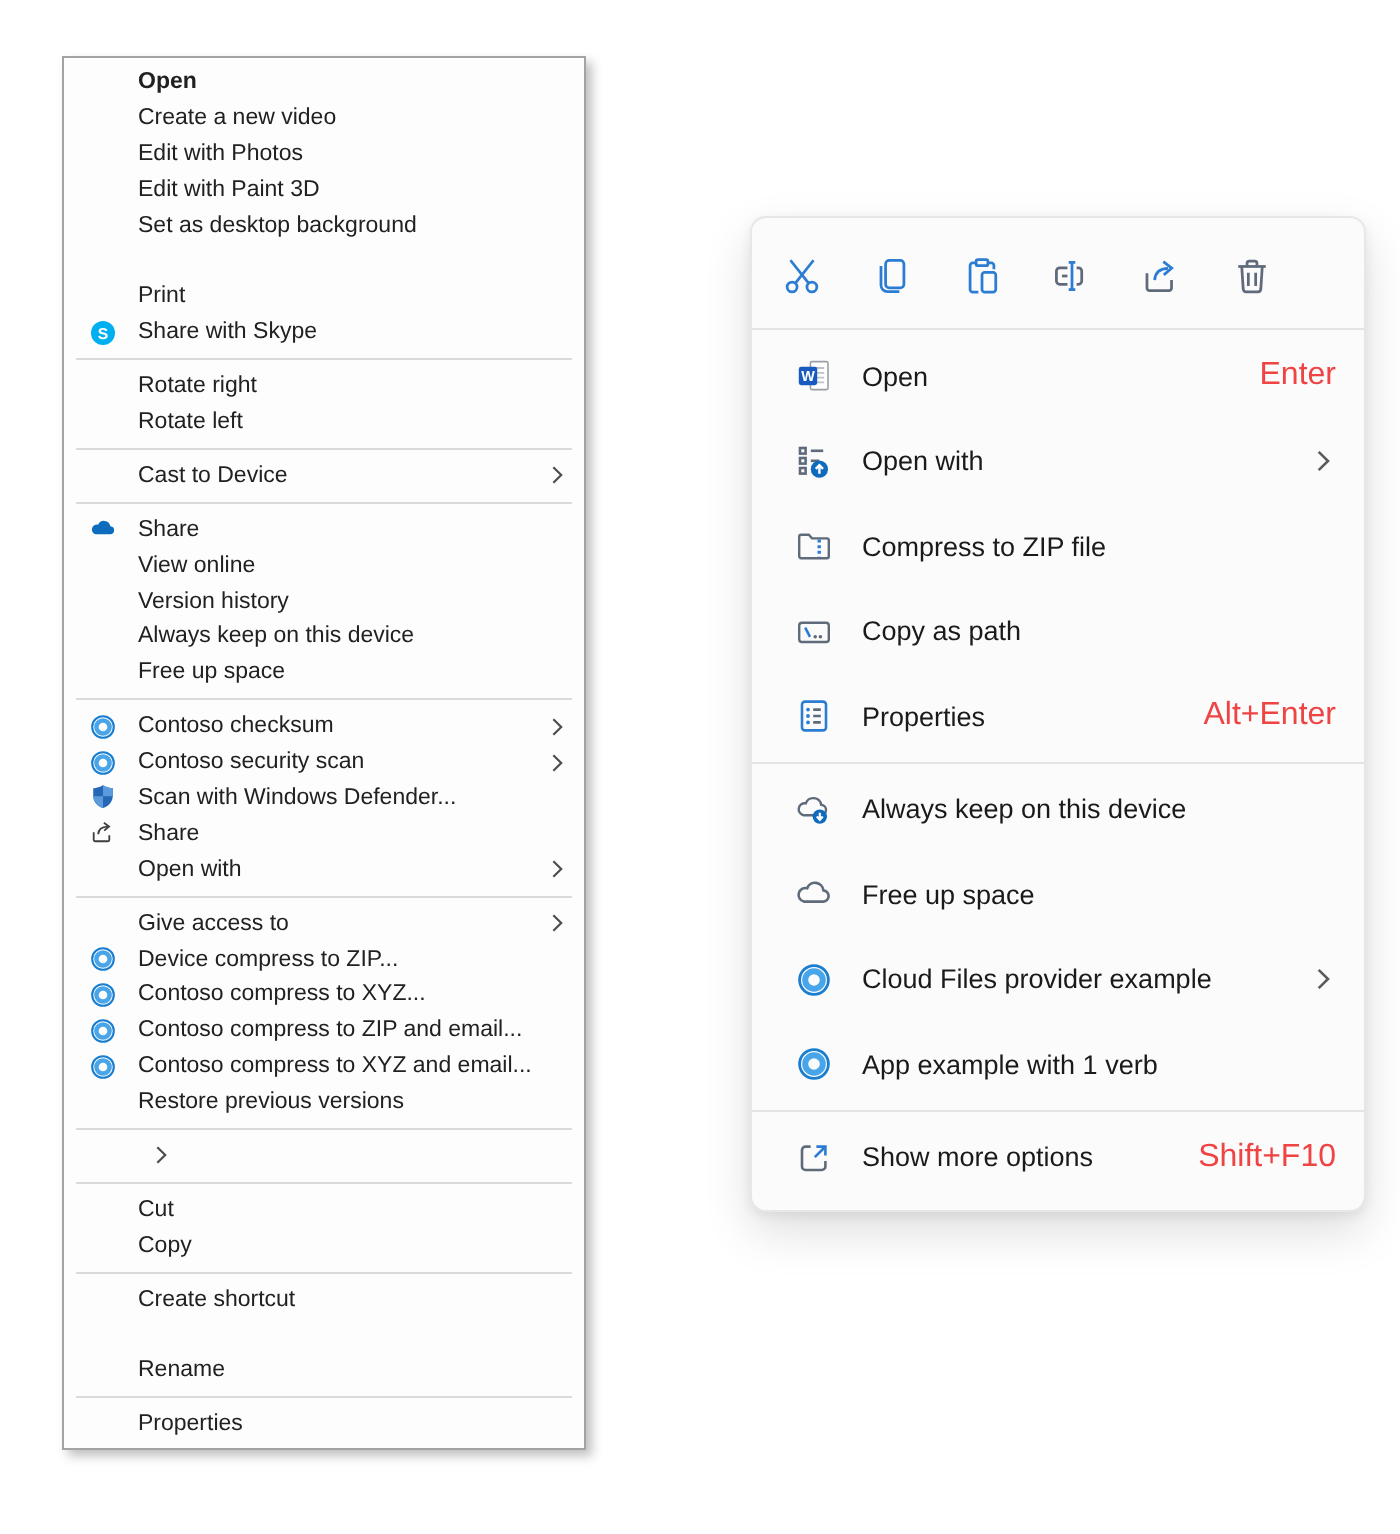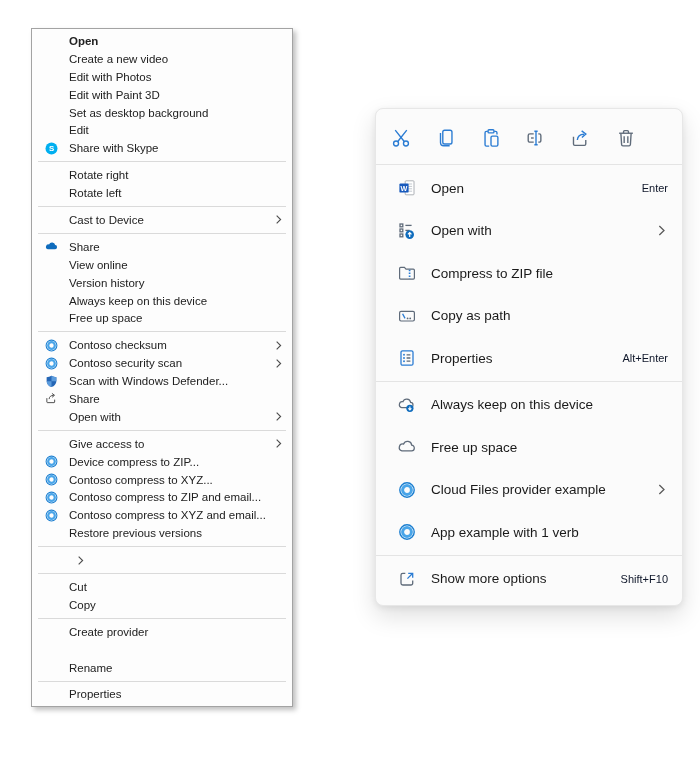--- a/index.html
+++ b/index.html
@@ -49,21 +49,21 @@
   }
   .tb-ic{width:22px;height:22px;display:block;}
   .w11-sep{height:1px;background:#e4e4e4;margin:1px 0 2px;}
   .w11-item{
     display:flex;align-items:center;height:42.5px;
     padding:0 14px 0 21px;font-size:13.5px;color:#1a1a1a;
     white-space:nowrap;
   }
   .w11-item .ic{width:20px;height:20px;flex:0 0 20px;margin-right:14px;display:block;}
   .w11-item .lbl{flex:1;}
-  .w11-item .accel{font-size:11px;color:#0f172a;}
+  .w11-item .accel{font-size:16px;color:#ef4444;}
   .w11-item .chev{width:13px;height:13px;color:#5a5a5a;margin-left:8px;flex:0 0 13px;}
 
   .ic svg,.chev svg,.tb-ic svg{display:block;width:100%;height:100%;}
 </style>
 </head>
 <body>
 
 <div class="w10-menu" id="w10-menu">
     <div class="w10-item bold">
       <span class="ic"></span>
@@ -80,21 +80,24 @@
     <div class="w10-item">
       <span class="ic"></span>
       <span class="lbl">Edit with Paint 3D</span>
     </div>
     <div class="w10-item">
       <span class="ic"></span>
       <span class="lbl">Set as desktop background</span>
     </div>
     <div class="w10-item">
       <span class="ic"></span>
-      <span class="lbl">Edit</span>
+    </div>
+    <div class="w10-item">
+      <span class="ic"></span>
+      <span class="lbl">Print</span>
     </div>
     <div class="w10-item">
       <span class="ic">
         <svg viewBox="0 0 20 20">
           <circle cx="10" cy="10" r="8" fill="#00aff0"></circle>
           <text x="10" y="13.8" font-size="10.5" font-weight="bold" fill="#fff" text-anchor="middle" font-family="Liberation Sans,sans-serif">S</text>
         </svg>
       </span>
       <span class="lbl">Share with Skype</span>
     </div>
@@ -264,21 +267,21 @@
       <span class="ic"></span>
       <span class="lbl">Cut</span>
     </div>
     <div class="w10-item">
       <span class="ic"></span>
       <span class="lbl">Copy</span>
     </div>
     <div class="w10-sep"></div>
     <div class="w10-item">
       <span class="ic"></span>
-      <span class="lbl">Create provider</span>
+      <span class="lbl">Create shortcut</span>
     </div>
     <div class="w10-item">
       <span class="ic"></span>
     </div>
     <div class="w10-item">
       <span class="ic"></span>
       <span class="lbl">Rename</span>
     </div>
     <div class="w10-sep"></div>
     <div class="w10-item">

